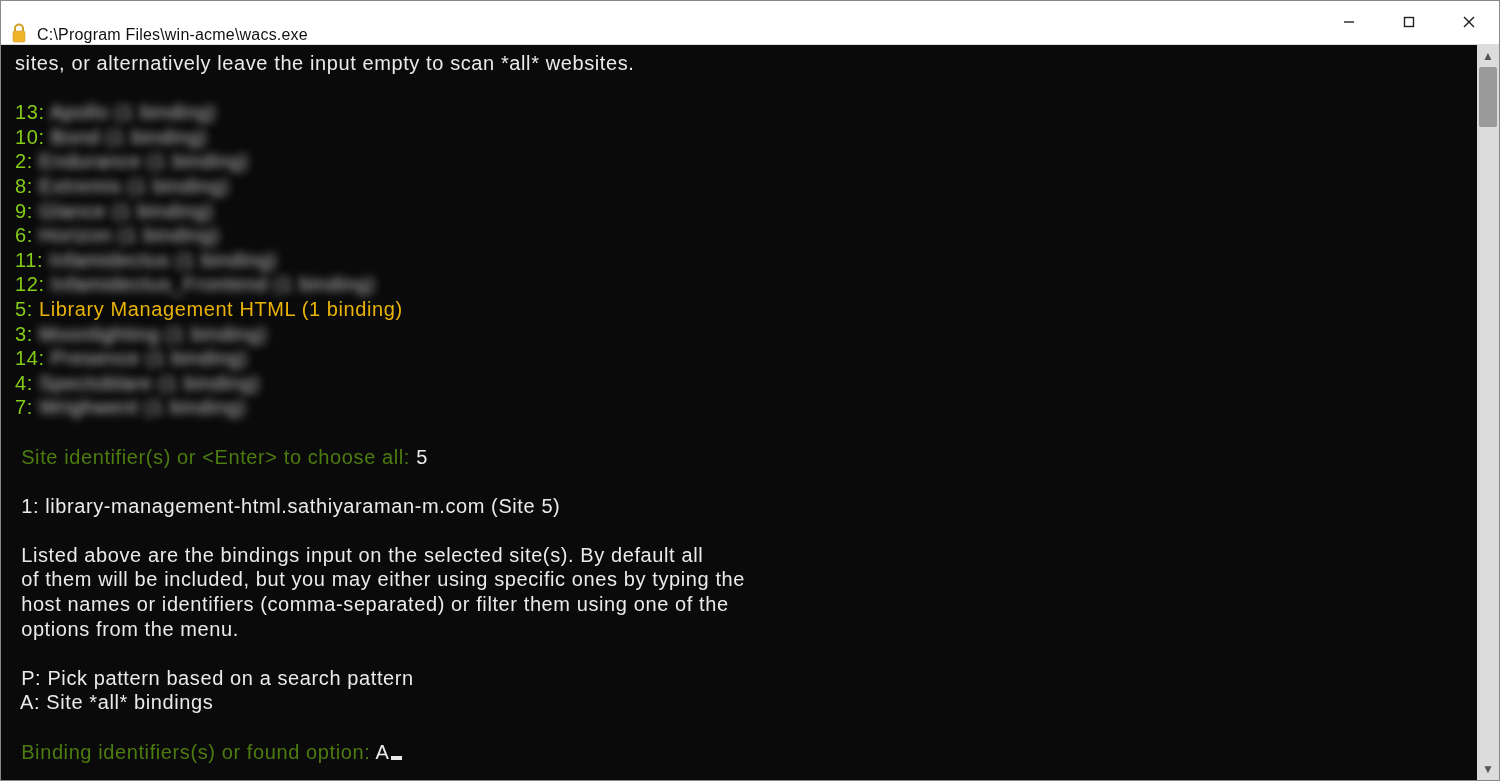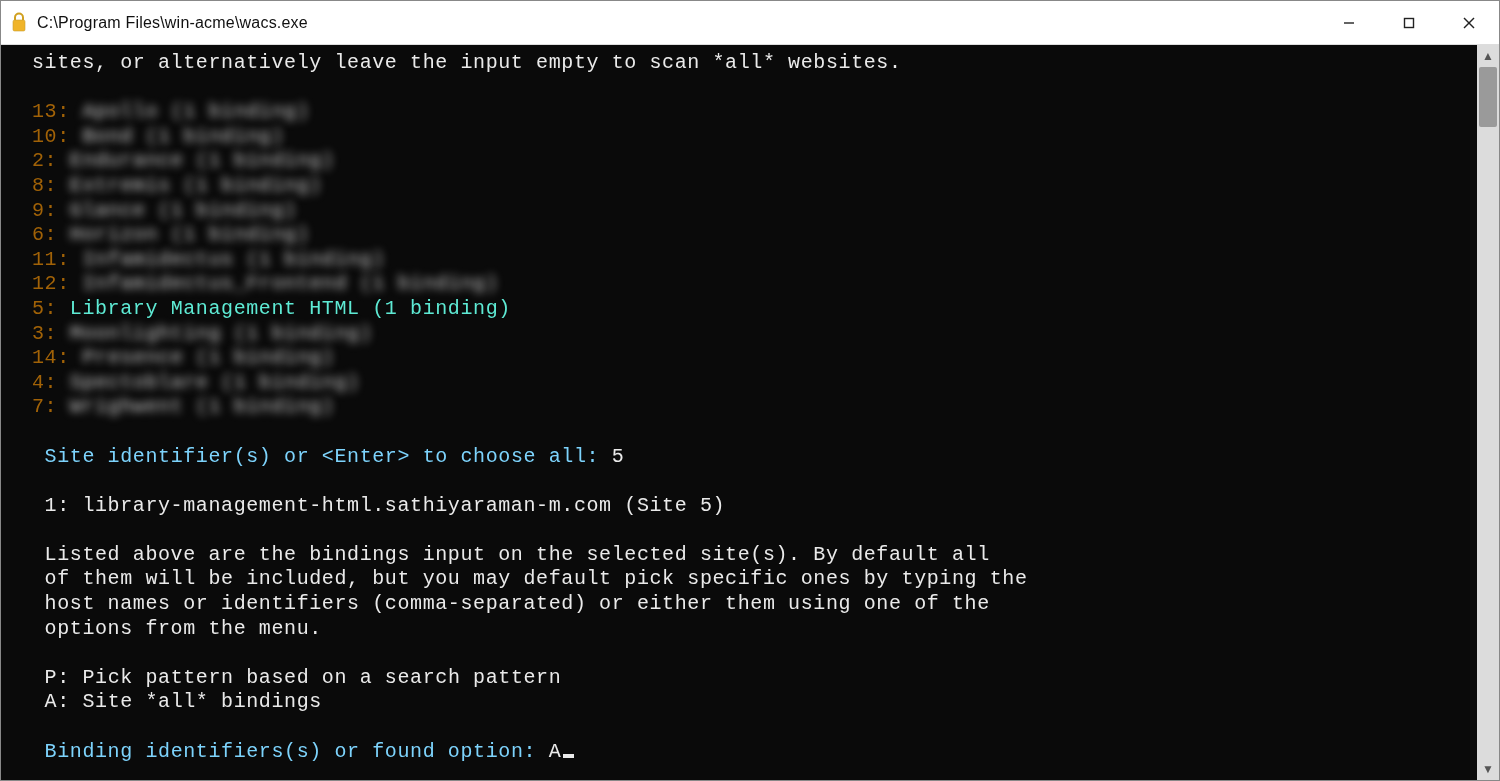--- a/index.html
+++ b/index.html
@@ -1,50 +1,50 @@
 <!DOCTYPE html>
 <html><head>
 <meta charset="utf-8">
 <style>
   * { margin: 0; padding: 0; box-sizing: border-box; }
   html, body { width: 1500px; height: 781px; overflow: hidden; font-family: 'Segoe UI', Tahoma, sans-serif; }
   .window { width: 1500px; height: 781px; display: flex; flex-direction: column; background: #fff; border: 1px solid #888; }
   .titlebar {
-    height: 44px; background: #ffffff; display: flex; align-items: center;
+    height: 44px; background: #ffffff; display: flex; align-items: flex-end;
     padding-left: 10px; border-bottom: 1px solid #ddd;
   }
   .titlebar .lock-icon { width: 16px; height: 20px; margin-right: 10px; position: relative; top:-1px; }
   .titlebar .title { font-size: 16px; color: #111; letter-spacing: .2px; }
   .win-buttons { margin-left: auto; display: flex; }
   .win-btn {
     width: 60px; height: 44px; display: flex; align-items: center; justify-content: center;
     cursor: pointer; color: #222;
   }
   .win-btn svg { width: 12px; height: 12px; }
 
   .console-wrap { flex: 1; display: flex; background: #000; }
   .console {
-    flex: 1; background: #0a0a0a; color: #eaeaea; padding: 6px 14px 14px 31px;
-    font-family: Liberation Mono, monospace; font-size: 20px; line-height: 1.23;
+    flex: 1; background: #0a0a0a; color: #eaeaea; padding: 6px 14px 14px 14px;
+    font-family: Liberation Sans, sans-serif; font-size: 20px; line-height: 1.23;
     letter-spacing: .6px; white-space: pre; overflow: hidden;
   }
   .scrollbar { width: 22px; background: #dcdcdc; position: relative; }
   .scroll-up, .scroll-down {
     height: 22px; display:flex; align-items:center; justify-content:center; color:#555;
     cursor: pointer; font-size: 12px;
   }
   .scroll-thumb { position:absolute; left:2px; right:2px; top:22px; height:60px; background:#9a9a9a; border-radius:2px; }
 
-  .green { color: #7dd3fc; }
+  .green { color: #4d7c0f; }
   .white { color: #eaeaea; }
 
   .site-row { display: block; }
-  .site-num { color:#a16207;text-align:center; }
+  .site-num { color:#84cc16;text-align:center; }
   .site-label.blur { filter: blur(4px); color:#cfcfcf; }
-  .site-label { color:#5eead4;margin-top:24px; }
+  .site-label { color:#eab308;margin-top:24px; }
 
   .cursor {
     display:inline-block; width:11px; height:4px; background:#eaeaea; vertical-align: -1px; margin-left:2px;
   }
 </style>
 </head>
 <body>
 
 <div class="window">
 
@@ -78,22 +78,22 @@
 
   <div class="console-wrap">
     <div class="console" id="console"><span class="white">sites, or alternatively leave the input empty to scan *all* websites.</span>
 
 <span class="site-row"><span class="site-num">13: </span><span class="site-label blur">Apollo (1 binding)</span></span><span class="site-row"><span class="site-num">10: </span><span class="site-label blur">Bond (1 binding)</span></span><span class="site-row"><span class="site-num">2: </span><span class="site-label blur">Endurance (1 binding)</span></span><span class="site-row"><span class="site-num">8: </span><span class="site-label blur">Extremis (1 binding)</span></span><span class="site-row"><span class="site-num">9: </span><span class="site-label blur">Glance (1 binding)</span></span><span class="site-row"><span class="site-num">6: </span><span class="site-label blur">Horizon (1 binding)</span></span><span class="site-row"><span class="site-num">11: </span><span class="site-label blur">Infamidectus (1 binding)</span></span><span class="site-row"><span class="site-num">12: </span><span class="site-label blur">Infamidectus_Frontend (1 binding)</span></span><span class="site-row"><span class="site-num">5: </span><span class="site-label">Library Management HTML (1 binding)</span></span><span class="site-row"><span class="site-num">3: </span><span class="site-label blur">Moonlighting (1 binding)</span></span><span class="site-row"><span class="site-num">14: </span><span class="site-label blur">Presence (1 binding)</span></span><span class="site-row"><span class="site-num">4: </span><span class="site-label blur">Spectoblare (1 binding)</span></span><span class="site-row"><span class="site-num">7: </span><span class="site-label blur">Wrighwent (1 binding)</span></span>
 <span> </span><span class="green">Site identifier(s) or &lt;Enter&gt; to choose all: </span><span class="white">5</span>
 
 <span class="white"> 1: library-management-html.sathiyaraman-m.com (Site 5)</span>
 
 <span class="white"> Listed above are the bindings input on the selected site(s). By default all</span>
-<span class="white"> of them will be included, but you may default pick specific ones by typing the</span>
-<span class="white"> host names or identifiers (comma-separated) or either them using one of the</span>
+<span class="white"> of them will be included, but you may either using specific ones by typing the</span>
+<span class="white"> host names or identifiers (comma-separated) or filter them using one of the</span>
 <span class="white"> options from the menu.</span>
 
 <span class="white"> P: </span><span class="white">Pick pattern based on a search pattern</span>
 <span class="white"> A: </span><span class="white">Site *all* bindings</span>
 
 <span> </span><span class="green">Binding identifiers(s) or found option: </span><span class="white">A</span><span class="cursor"></span></div>
     <div class="scrollbar">
       <div class="scroll-up">▲</div>
       <div class="scroll-thumb"></div>
       <div class="scroll-down" style="position:absolute;bottom:0;left:0;right:0;">▼</div>

